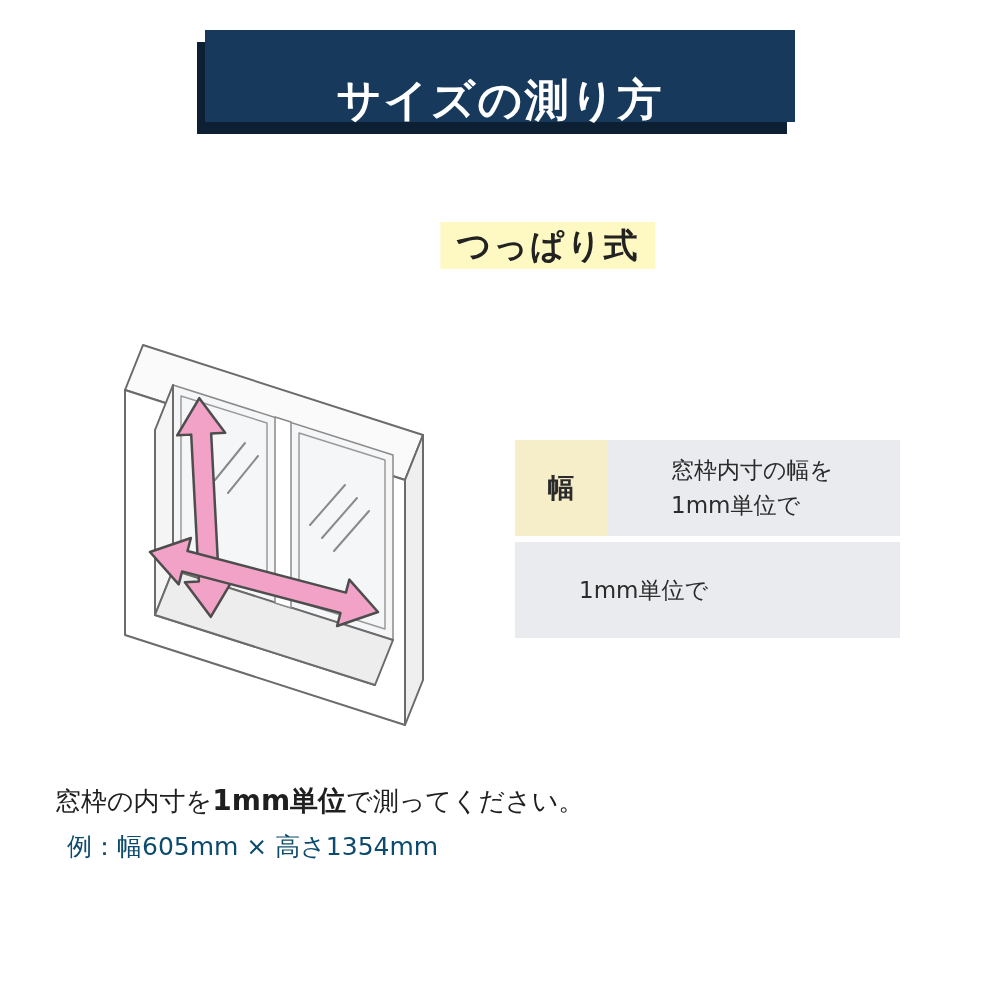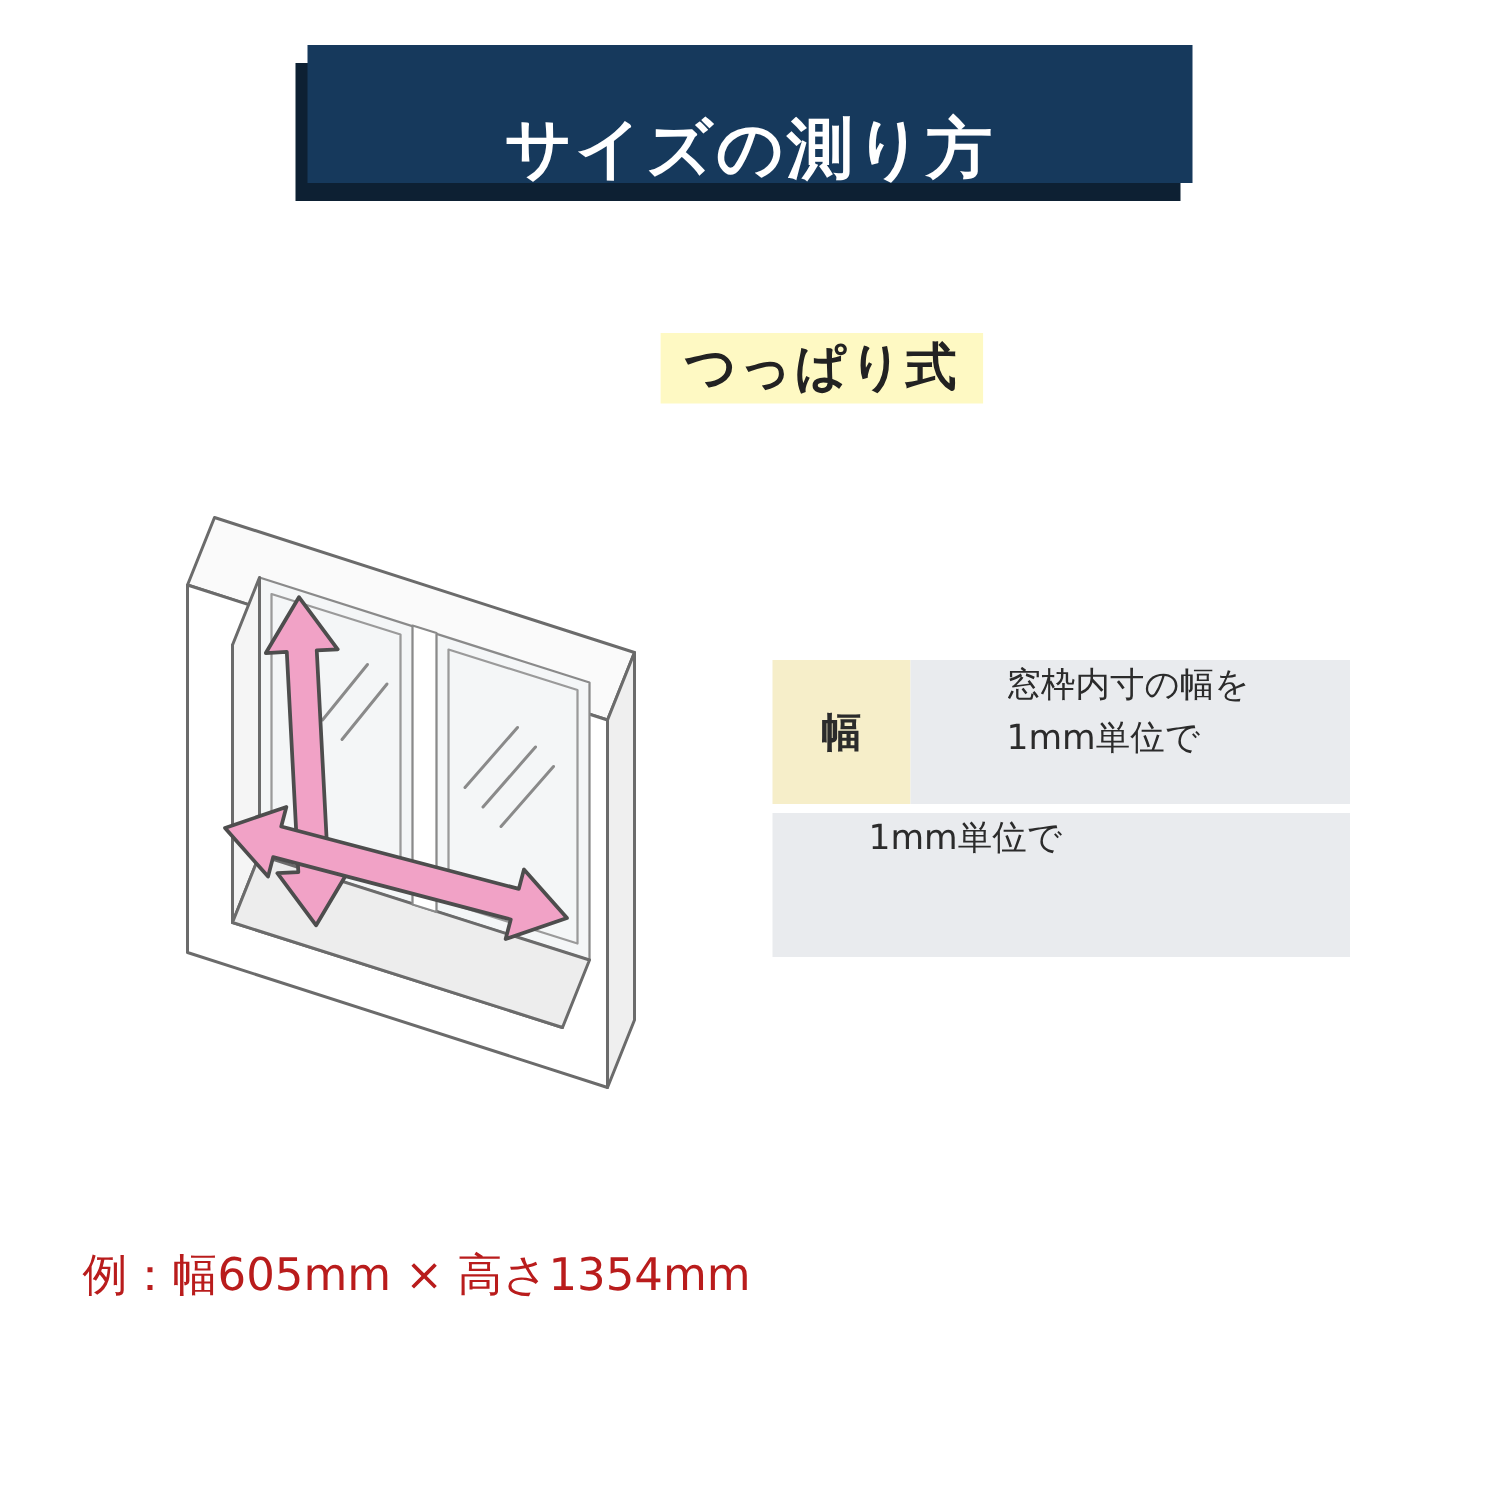--- a/index.html
+++ b/index.html
@@ -73,43 +73,44 @@
     display: flex; align-items: center; justify-content: center;
     font-size: 27px;
     font-weight: 700;
     color: #2b2b2b;
   }
   .spec-desc {
     flex: 1;
     background: #e9ebee;
     display: flex;
     flex-direction: column;
+    justify-content: center;
     padding-left: 64px;
     font-size: 23px;
     line-height: 35px;
     color: #2b2b2b;
   }
 
   
   .footer-line1 {
     position: absolute;
     left: 55px; top: 783px;
     font-size: 26px;
     color: #1f1f1f;
     line-height: 1.3;
   }
   .footer-line1 .bold-part {
     font-weight: 700;
     font-size: 28px;
   }
   .footer-line2 {
     position: absolute;
-    left: 55px; top: 831px;
-    font-size: 30px;
-    color: #b91c1c;
+    left: 67px; top: 831px;
+    font-size: 25px;
+    color: #0c4a6e;
     line-height: 1.3;
   }
 </style>
 </head>
 <body>
 
 <div class="page">
 
   <div class="banner">
     <div class="banner-title">サイズの測り方</div>
@@ -164,15 +165,18 @@
         <span>1mm単位で</span>
       </div>
     </div>
     <div class="spec-row">
       <div class="spec-desc">
         <span>1mm単位で</span>
       </div>
     </div>
   </div>
 
+  <div class="footer-line1">
+    <span>窓枠の内寸を</span><span class="bold-part">1mm単位</span><span>で測ってください。</span>
+  </div>
   <div class="footer-line2">例：幅605mm × 高さ1354mm</div>
 
 </div>
 
 </body></html>

